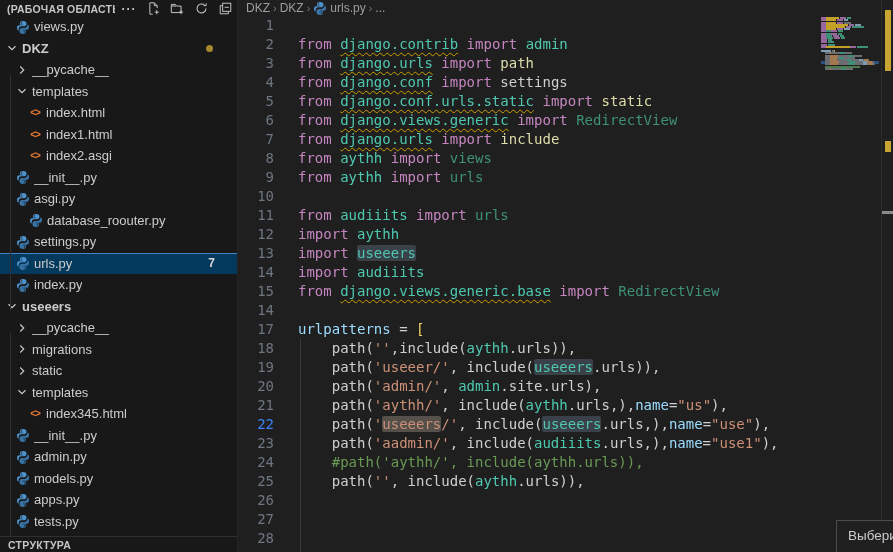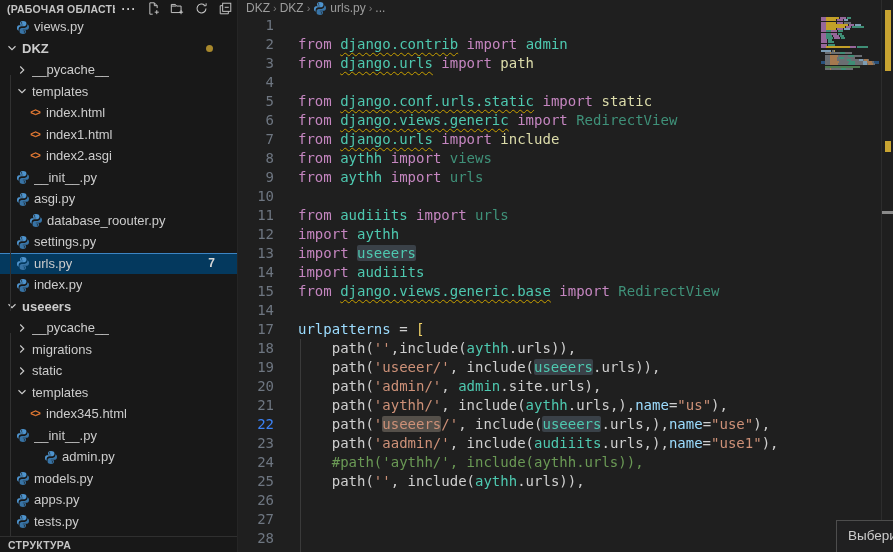--- a/index.html
+++ b/index.html
@@ -276,21 +276,21 @@
         <div class="row" style="padding-left: 14px;">
           <span class="ficon">
             <svg width="14" height="14" viewBox="0 0 14 14">
               <path fill="#4e94ce" d="M7 1C5.2 1 4.1 1.8 4.1 3v1.7h3.1v.6H3C1.8 5.3 1 6.4 1 8c0 1.3.6 2.3 1.6 2.7V8.9c0-1.5 1.3-2.7 2.8-2.7h2.9c1.2 0 2.1-1 2.1-2.1V3c0-1.2-1.5-2-3.4-2zM5.6 2.3a.65.65 0 110 1.3.65.65 0 010-1.3z"></path>
               <path fill="#3874a6" d="M11.4 3.3v1.8c0 1.5-1.3 2.8-2.8 2.8H5.7c-1.2 0-2.1 1-2.1 2.1V12c0 1.2 1.7 2 3.4 2 1.8 0 2.9-.8 2.9-2v-1.7H6.8v-.6h4.2c1.2 0 2-1.1 2-2.7 0-1.3-.6-2.3-1.6-2.7zM8.4 11.3a.65.65 0 110 1.3.65.65 0 010-1.3z"></path>
             </svg>
           </span>
           <span class="label">__init__.py</span>
           <span class="spacer"></span>
         </div>
-        <div class="row" style="padding-left: 14px; margin-left: 28px;">
+        <div class="row" style="padding-left: 14px;">
           <span class="ficon">
             <svg width="14" height="14" viewBox="0 0 14 14">
               <path fill="#4e94ce" d="M7 1C5.2 1 4.1 1.8 4.1 3v1.7h3.1v.6H3C1.8 5.3 1 6.4 1 8c0 1.3.6 2.3 1.6 2.7V8.9c0-1.5 1.3-2.7 2.8-2.7h2.9c1.2 0 2.1-1 2.1-2.1V3c0-1.2-1.5-2-3.4-2zM5.6 2.3a.65.65 0 110 1.3.65.65 0 010-1.3z"></path>
               <path fill="#3874a6" d="M11.4 3.3v1.8c0 1.5-1.3 2.8-2.8 2.8H5.7c-1.2 0-2.1 1-2.1 2.1V12c0 1.2 1.7 2 3.4 2 1.8 0 2.9-.8 2.9-2v-1.7H6.8v-.6h4.2c1.2 0 2-1.1 2-2.7 0-1.3-.6-2.3-1.6-2.7zM8.4 11.3a.65.65 0 110 1.3.65.65 0 010-1.3z"></path>
             </svg>
           </span>
           <span class="label">admin.py</span>
           <span class="spacer"></span>
         </div>
         <div class="row" style="padding-left: 14px;">
@@ -352,21 +352,21 @@
         </span>
         <span class="crumb-sep">›</span>
         <span class="crumb">
           <span>...</span>
         </span>
       </div>
     <div class="code" id="code">
         <div class="line"><span class="num">1</span><span class="txt"></span></div>
         <div class="line"><span class="num">2</span><span class="txt"><span class="tk-kw">from </span><span class="tk-mod tk-u">django.contrib</span><span class="tk-pln"> </span><span class="tk-kw">import</span><span class="tk-pln"> </span><span class="tk-mod">admin</span></span></div>
         <div class="line"><span class="num">3</span><span class="txt"><span class="tk-kw">from </span><span class="tk-mod tk-u">django.urls</span><span class="tk-pln"> </span><span class="tk-kw">import</span><span class="tk-pln"> </span><span class="tk-fn">path</span></span></div>
-        <div class="line"><span class="num">4</span></div>
+        <div class="line"><span class="num">4</span><span class="txt"><span class="tk-kw">from </span><span class="tk-mod tk-u">django.conf</span><span class="tk-pln"> </span><span class="tk-kw">import</span><span class="tk-pln"> </span><span class="tk-pln">settings</span></span></div>
         <div class="line"><span class="num">5</span><span class="txt"><span class="tk-kw">from </span><span class="tk-mod tk-u">django.conf.urls.static</span><span class="tk-pln"> </span><span class="tk-kw">import</span><span class="tk-pln"> </span><span class="tk-fn">static</span></span></div>
         <div class="line"><span class="num">6</span><span class="txt"><span class="tk-kw">from </span><span class="tk-mod tk-u">django.views.generic</span><span class="tk-pln"> </span><span class="tk-kw">import</span><span class="tk-pln"> </span><span class="tk-dim">RedirectView</span></span></div>
         <div class="line"><span class="num">7</span><span class="txt"><span class="tk-kw">from </span><span class="tk-mod tk-u">django.urls</span><span class="tk-pln"> </span><span class="tk-kw">import</span><span class="tk-pln"> </span><span class="tk-fn">include</span></span></div>
         <div class="line"><span class="num">8</span><span class="txt"><span class="tk-kw">from </span><span class="tk-mod">aythh</span><span class="tk-pln"> </span><span class="tk-kw">import</span><span class="tk-pln"> </span><span class="tk-dim">views</span></span></div>
         <div class="line"><span class="num">9</span><span class="txt"><span class="tk-kw">from </span><span class="tk-mod">aythh</span><span class="tk-pln"> </span><span class="tk-kw">import</span><span class="tk-pln"> </span><span class="tk-dim">urls</span></span></div>
         <div class="line"><span class="num">10</span></div>
         <div class="line"><span class="num">11</span><span class="txt"><span class="tk-kw">from </span><span class="tk-mod">audiiits</span><span class="tk-pln"> </span><span class="tk-kw">import</span><span class="tk-pln"> </span><span class="tk-dim">urls</span></span></div>
         <div class="line"><span class="num">12</span><span class="txt"><span class="tk-kw">import</span><span class="tk-pln"> </span><span class="tk-mod">aythh</span></span></div>
         <div class="line"><span class="num">13</span><span class="txt"><span class="tk-kw">import</span><span class="tk-pln"> </span><span class="tk-mod tk-h">useeers</span></span></div>
         <div class="line"><span class="num">14</span><span class="txt"><span class="tk-kw">import</span><span class="tk-pln"> </span><span class="tk-mod">audiiits</span></span></div>

